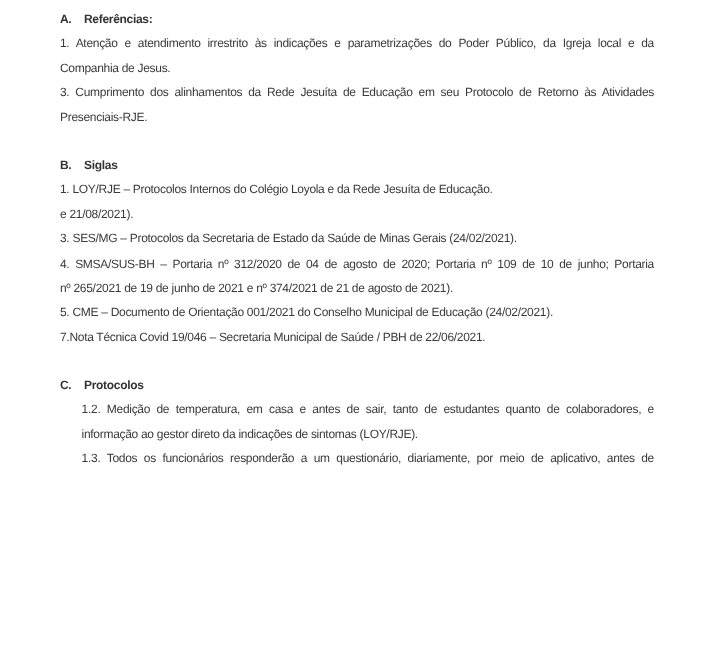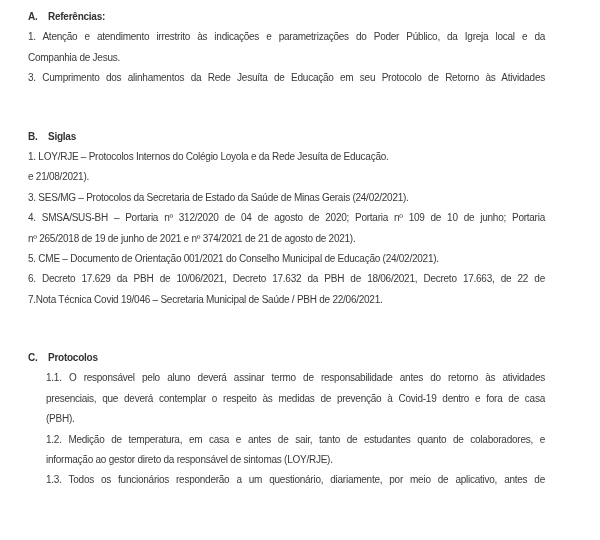--- a/index.html
+++ b/index.html
@@ -6,29 +6,29 @@
     margin: 0;
     padding: 0;
     background: #ffffff;
   }
   .page {
     position: relative;
     width: 600px;
     height: 540px;
     box-sizing: border-box;
     background: #ffffff;
-    padding: 7px 55px 0 28px;
+    padding: 7px 55px 0 50px;
     overflow: hidden;
     font-family: "Liberation Sans", sans-serif;
     font-size: 10px;
     letter-spacing: -0.25px;
     color: #3a3a3a;
   }
   .block { margin: 0; }
-  .block.gap { margin-top: 38px; }
+  .block.gap { margin-top: 20px; }
   .block.indent { padding-left: 18px; }
   .line {
     height: 20.4px;
     line-height: 20.4px;
     overflow: visible;
   }
   .ln-just {
     text-align: justify;
     text-align-last: justify;
   }
@@ -52,55 +52,50 @@
   <div>
       <div class="block">
         <div class="line heading ln-end"><span class="h-num">A.</span><span class="h-text">Referências:</span></div>
       </div>
       <div class="block">
         <div class="line ln-just">1. Atenção e atendimento irrestrito às indicações e parametrizações do Poder Público, da Igreja local e da</div>
         <div class="line ln-end">Companhia de Jesus.</div>
       </div>
       <div class="block">
         <div class="line ln-just">3. Cumprimento dos alinhamentos da Rede Jesuíta de Educação em seu Protocolo de Retorno às Atividades</div>
+        <div class="line ln-end">Presenciais-RJE.</div>
       </div>
       <div class="block gap">
         <div class="line heading ln-end"><span class="h-num">B.</span><span class="h-text">Siglas</span></div>
       </div>
       <div class="block">
         <div class="line ln-end">1. LOY/RJE – Protocolos Internos do Colégio Loyola e da Rede Jesuíta de Educação.</div>
       </div>
       <div class="block">
         <div class="line ln-end">e 21/08/2021).</div>
       </div>
       <div class="block">
         <div class="line ln-end">3. SES/MG – Protocolos da Secretaria de Estado da Saúde de Minas Gerais (24/02/2021).</div>
       </div>
       <div class="block">
         <div class="line ln-just">4. SMSA/SUS-BH – Portaria nº 312/2020 de 04 de agosto de 2020; Portaria nº 109 de 10 de junho; Portaria</div>
-        <div class="line ln-end">nº 265/2018 de 19 de junho de 2021 e nº 374/2021 de 21 de agosto de 2021).</div>
+        <div class="line ln-end">nº 265/2021 de 19 de junho de 2021 e nº 374/2021 de 21 de agosto de 2021).</div>
       </div>
       <div class="block">
         <div class="line ln-end">5. CME – Documento de Orientação 001/2021 do Conselho Municipal de Educação (24/02/2021).</div>
       </div>
       <div class="block">
-        <div class="line ln-just">6. Decreto 17.629 da PBH de 10/06/2021, Decreto 17.632 da PBH de 18/06/2021, Decreto 17.663, de 22 de</div>
       </div>
       <div class="block">
         <div class="line ln-end">7.Nota Técnica Covid 19/046 – Secretaria Municipal de Saúde / PBH de 22/06/2021.</div>
       </div>
       <div class="block gap">
         <div class="line heading ln-end"><span class="h-num">C.</span><span class="h-text">Protocolos</span></div>
       </div>
       <div class="block indent">
-        <div class="line ln-just">1.1. O responsável pelo aluno deverá assinar termo de responsabilidade antes do retorno às atividades</div>
-        <div class="line ln-just">presenciais, que deverá contemplar o respeito às medidas de prevenção à Covid-19 dentro e fora de casa</div>
-        <div class="line ln-end">(PBH).</div>
-      </div>
-      <div class="block indent">
         <div class="line ln-just">1.2. Medição de temperatura, em casa e antes de sair, tanto de estudantes quanto de colaboradores, e</div>
-        <div class="line ln-end">informação ao gestor direto da responsável de sintomas (LOY/RJE).</div>
+        <div class="line ln-end">informação ao gestor direto da indicações de sintomas (LOY/RJE).</div>
       </div>
       <div class="block indent">
         <div class="line ln-just">1.3. Todos os funcionários responderão a um questionário, diariamente, por meio de aplicativo, antes de</div>
       </div>
     </div>
 </div>
 
 </body></html>

